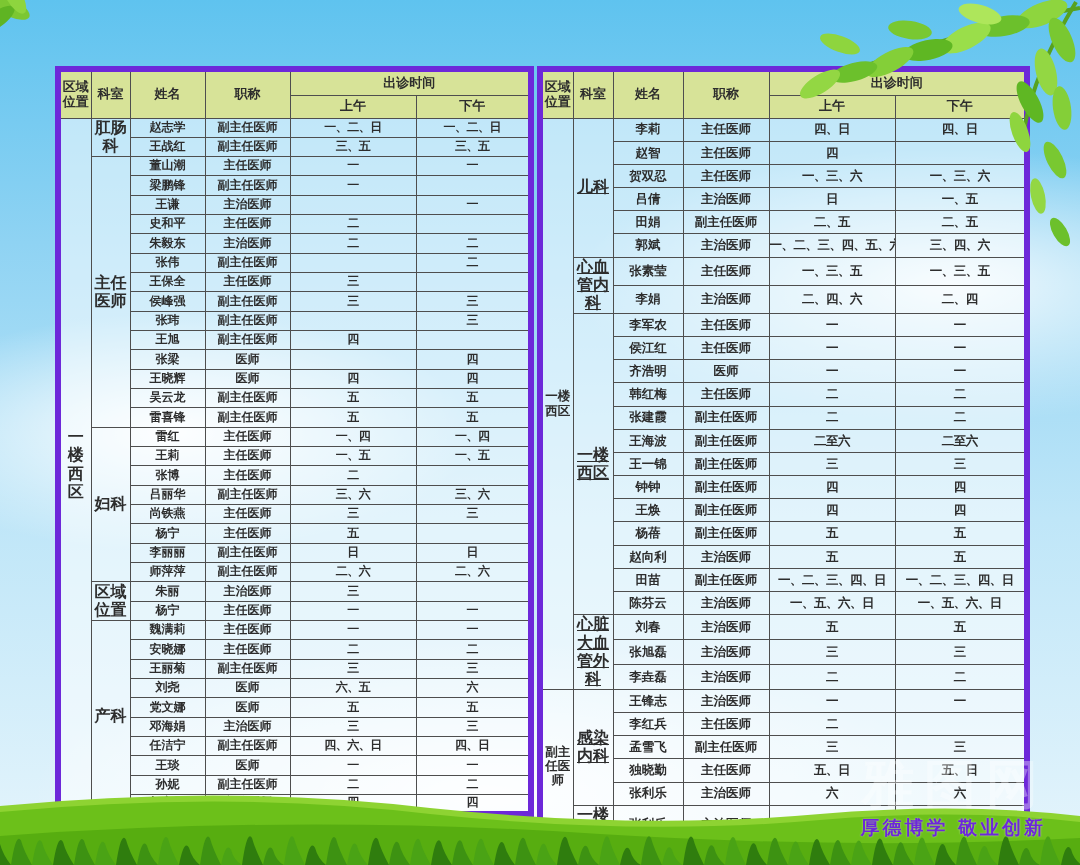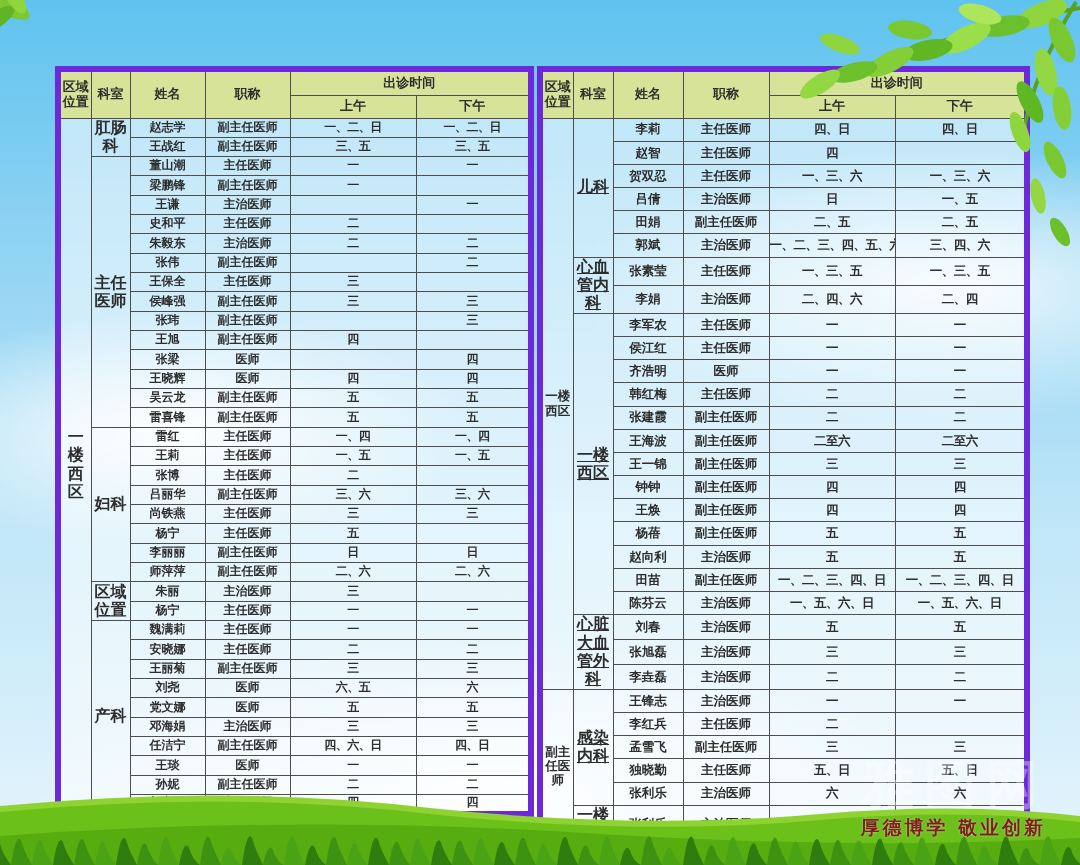--- a/index.html
+++ b/index.html
@@ -33,21 +33,21 @@
   tbody td{background:rgba(255,255,255,.55);font-size:12px;font-weight:600;line-height:1.15;}
   .tbl-left tbody tr{height:19.33px;}
   .tbl-right tbody tr{height:23.2px;}
   td.region,td.dept{font-weight:700;font-size:16px;}
   .tbl-right tbody td{font-size:12.5px;}
   .tbl-right td.dept{font-size:16px;text-decoration:underline;}
   td.am,td.pm{white-space:nowrap;letter-spacing:-0.5px;font-size:12px;}
   
   .slogan{
     position:absolute;right:34px;top:815px;z-index:6;
-    color:#7f1d1d;font-size:19px;font-weight:900;letter-spacing:3px;
+    color:#6d28d9;font-size:19px;font-weight:900;letter-spacing:3px;
     text-shadow:0 0 2px rgba(255,255,255,.55);white-space:nowrap;
   }
   .watermark{
     position:absolute;left:548px;top:758px;width:500px;z-index:3;
     color:rgba(255,255,255,.34);text-align:center;pointer-events:none;
   }
   .wm-line1{display:flex;align-items:flex-end;justify-content:center;gap:10px;flex-direction:column;}
   .wm-brand{font-size:52px;font-weight:800;letter-spacing:10px;line-height:1;}
   .wm-app{font-size:16px;font-weight:700;border:2px solid rgba(255,255,255,.34);
           padding:2px 7px;border-radius:3px;margin-bottom:6px;}

